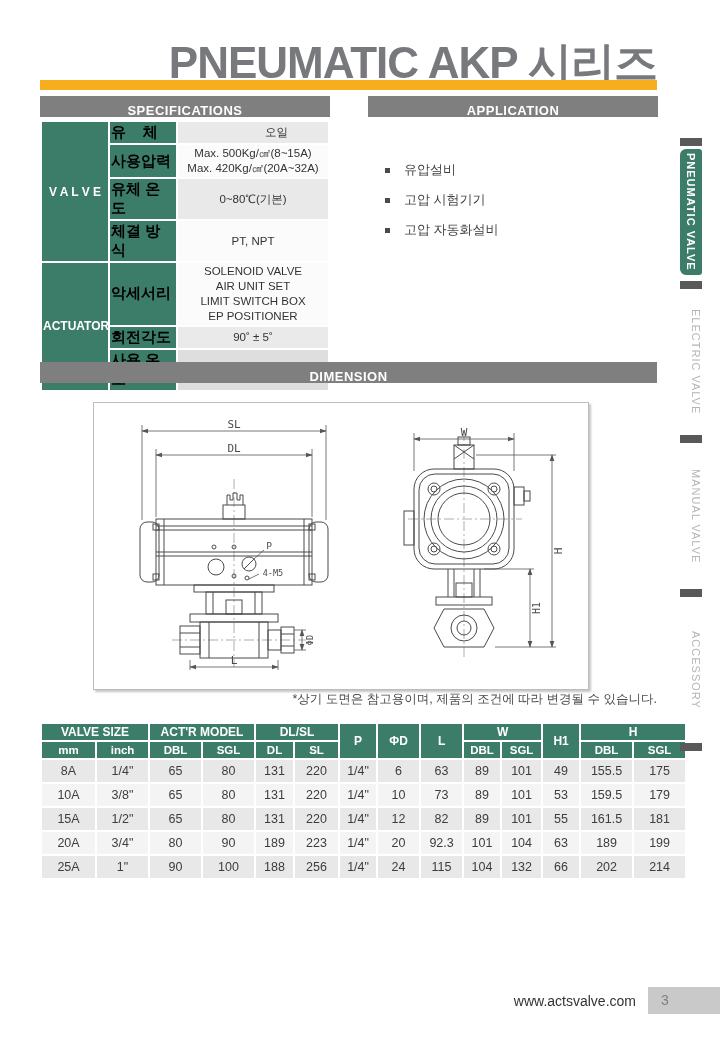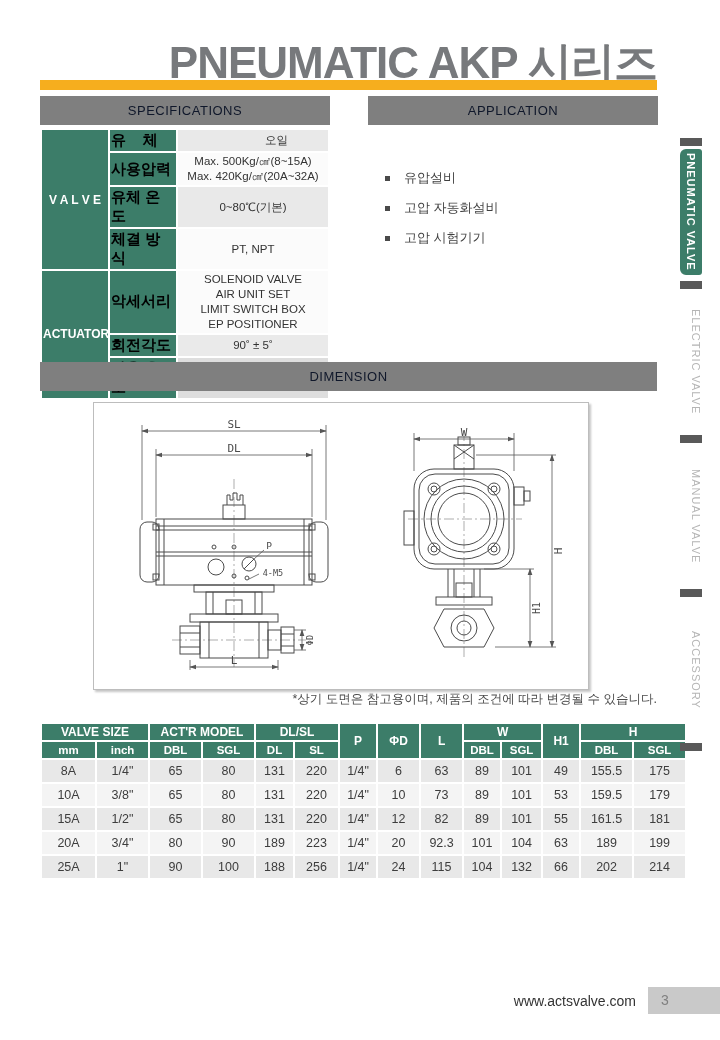--- a/index.html
+++ b/index.html
@@ -3,22 +3,22 @@
 <meta charset="utf-8">
 <style>
   html,body{margin:0;padding:0;}
   body{width:720px;height:1040px;position:relative;background:#ffffff;overflow:hidden;
        font-family:"Liberation Sans", sans-serif;}
   
   .page-title{position:absolute;top:34px;right:63px;margin:0;font-size:44px;font-weight:bold;
               color:#77797c;letter-spacing:-1px;white-space:nowrap;}
   .accent-bar{position:absolute;left:40px;top:80px;width:617px;height:10px;background:#F6AE1E;}
   
-  .section-header{height:29px;line-height:29px;background:#7f7f7f;color:#0f172a;text-align:center;
-                  font-weight:normal;font-size:13px;letter-spacing:.5px;}
+  .section-header{height:21px;line-height:29px;background:#7f7f7f;color:#ffffff;text-align:center;
+                  font-weight:bold;font-size:13px;letter-spacing:.5px;}
   .spec-section{position:absolute;left:40px;top:96px;width:290px;}
   .app-section{position:absolute;left:368px;top:96px;width:290px;}
   .dim-section-header{position:absolute;left:40px;top:362px;width:617px;}
   
   #spec-table{border-collapse:separate;border-spacing:2px;width:290px;table-layout:fixed;margin-top:3px;}
   #spec-table td{vertical-align:middle;}
   .group-cell{background:#3C7D69;color:#fff;font-weight:bold;font-size:12px;text-align:center;}
   .label-cell{background:#3C7D69;color:#000000;font-weight:bold;font-size:15px;text-align:left;white-space:pre-wrap;}
   .value-cell{font-size:11.5px;color:#333;text-align:center;white-space:pre-line;line-height:1.3;}
   
@@ -107,25 +107,25 @@
 
 <section class="app-section">
   <div class="section-header">APPLICATION</div>
   <ul id="application-list">
       <li>
         <span class="bullet"></span>
         <span>유압설비</span>
       </li>
       <li>
         <span class="bullet"></span>
-        <span>고압 자동화설비</span>
+        <span>고압 시험기기</span>
       </li>
       <li>
         <span class="bullet"></span>
-        <span>고압 시험기기</span>
+        <span>고압 자동화설비</span>
       </li>
     </ul>
 </section>
 
 <div class="section-header dim-section-header">DIMENSION</div>
 
 <div class="drawing-panel">
 
   <svg style="left:42px;top:14px" width="250" height="256" viewBox="0 0 250 256">
     <defs>

